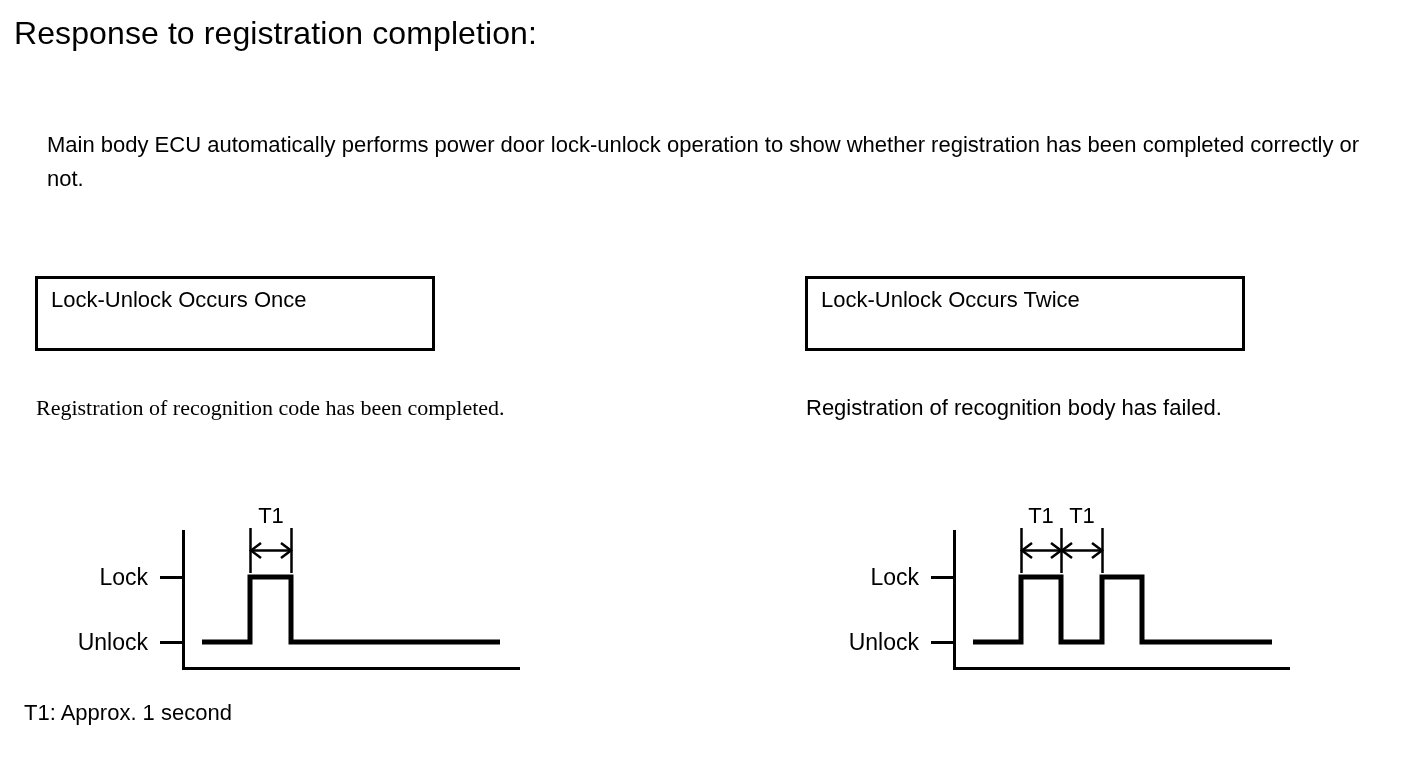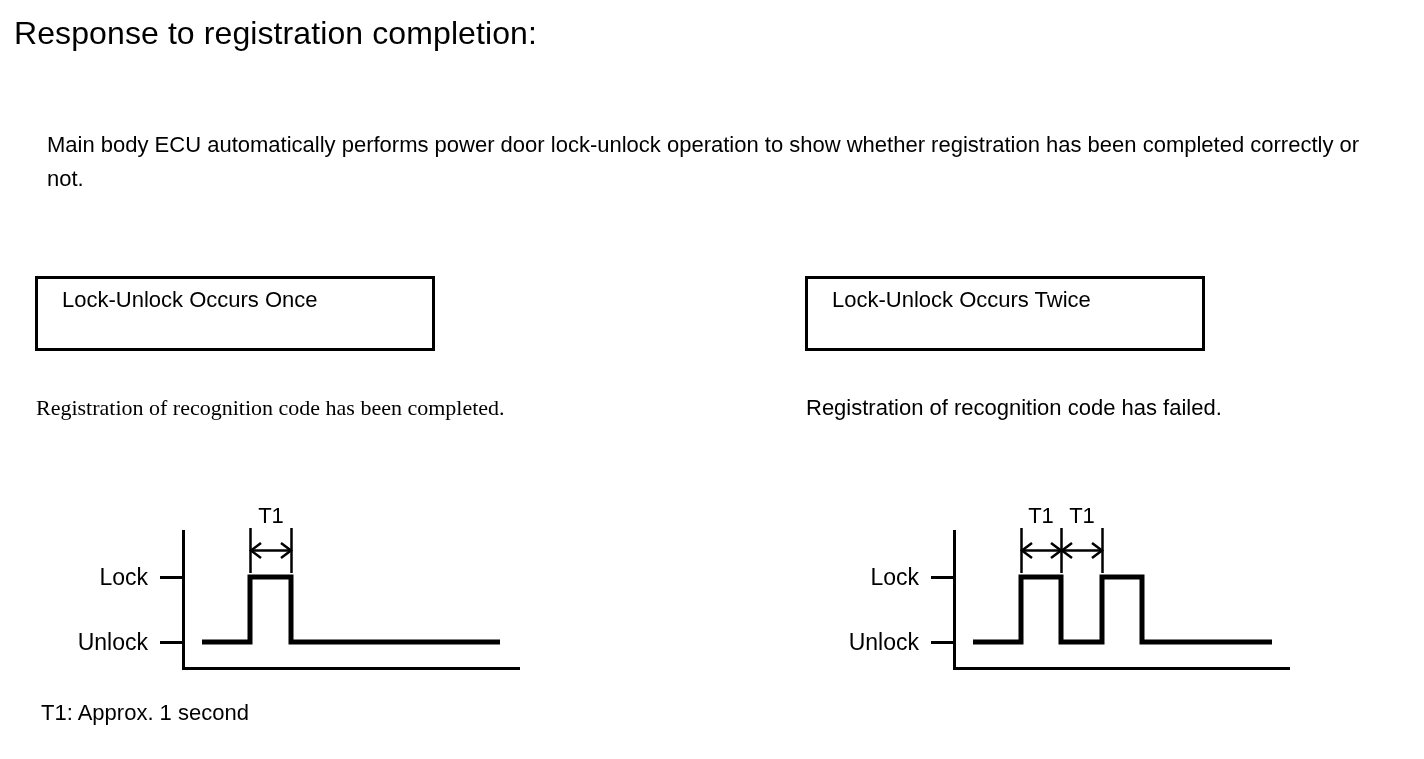--- a/index.html
+++ b/index.html
@@ -32,29 +32,29 @@
     width: 1330px;
     font-size: 22px;
     line-height: 34px;
     margin-left: 7px;
   }
 
   .callout-box {
     border: 3px solid #000000;
     box-sizing: border-box;
     height: 75px;
-    padding: 6px 0 0 24px;
+    padding: 6px 0 0 13px;
   }
   .callout-box .callout-label {
     font-size: 22px;
     line-height: 30px;
     white-space: nowrap;
   }
   #callout-box-left  { left: 35px;  top: 276px; width: 400px; }
-  #callout-box-right { left: 805px; top: 276px; width: 400px; }
+  #callout-box-right { left: 805px; top: 276px; width: 440px; }
 
   .result-text {
     font-size: 22px;
     line-height: 31px;
     width: 470px;
   }
   #result-text-left  { left: 36px;  top: 392px; font-family: Liberation Serif, serif; }
   #result-text-right { left: 806px; top: 392px; }
 
   .timing-diagram { width: 540px; height: 200px; top: 488px; }
@@ -70,41 +70,40 @@
     font-size: 23px;
     font-family: "Liberation Sans", sans-serif;
   }
 
   #footnote {
     left: 24px;
     top: 698px;
     font-size: 22px;
     line-height: 30px;
     white-space: nowrap;
-    margin-left: 17px;
   }
 </style>
 </head>
 <body>
 
 <div class="abs" id="page-title">Response to registration completion:</div>
 
 <div class="abs" id="intro-paragraph">Main body ECU automatically performs power door lock-unlock operation to show whether registration has been completed correctly or not.</div>
 
 <div class="abs callout-box" id="callout-box-left">
   <div class="callout-label">Lock-Unlock Occurs Once</div>
 </div>
 
 <div class="abs callout-box" id="callout-box-right">
   <div class="callout-label">Lock-Unlock Occurs Twice</div>
 </div>
 
 <div class="abs result-text" id="result-text-left">Registration of recognition code has been completed.</div>
 
-<div class="abs result-text" id="result-text-right">Registration of recognition code has failed.</div>
+<div class="abs result-text" id="result-text-right">Registration of recognition body has failed.</div>
 
 <div class="abs timing-diagram" id="timing-diagram-left">
   <svg width="540" height="200" viewBox="0 0 540 200" xmlns="http://www.w3.org/2000/svg">
 
     <line x1="163.5" y1="42" x2="163.5" y2="182" stroke="#000" stroke-width="3"></line>
 
     <line x1="163.5" y1="180.5" x2="500" y2="180.5" stroke="#000" stroke-width="3"></line>
 
     <line x1="140" y1="89.5" x2="164" y2="89.5" stroke="#000" stroke-width="3"></line>
     <line x1="140" y1="154.5" x2="164" y2="154.5" stroke="#000" stroke-width="3"></line>

